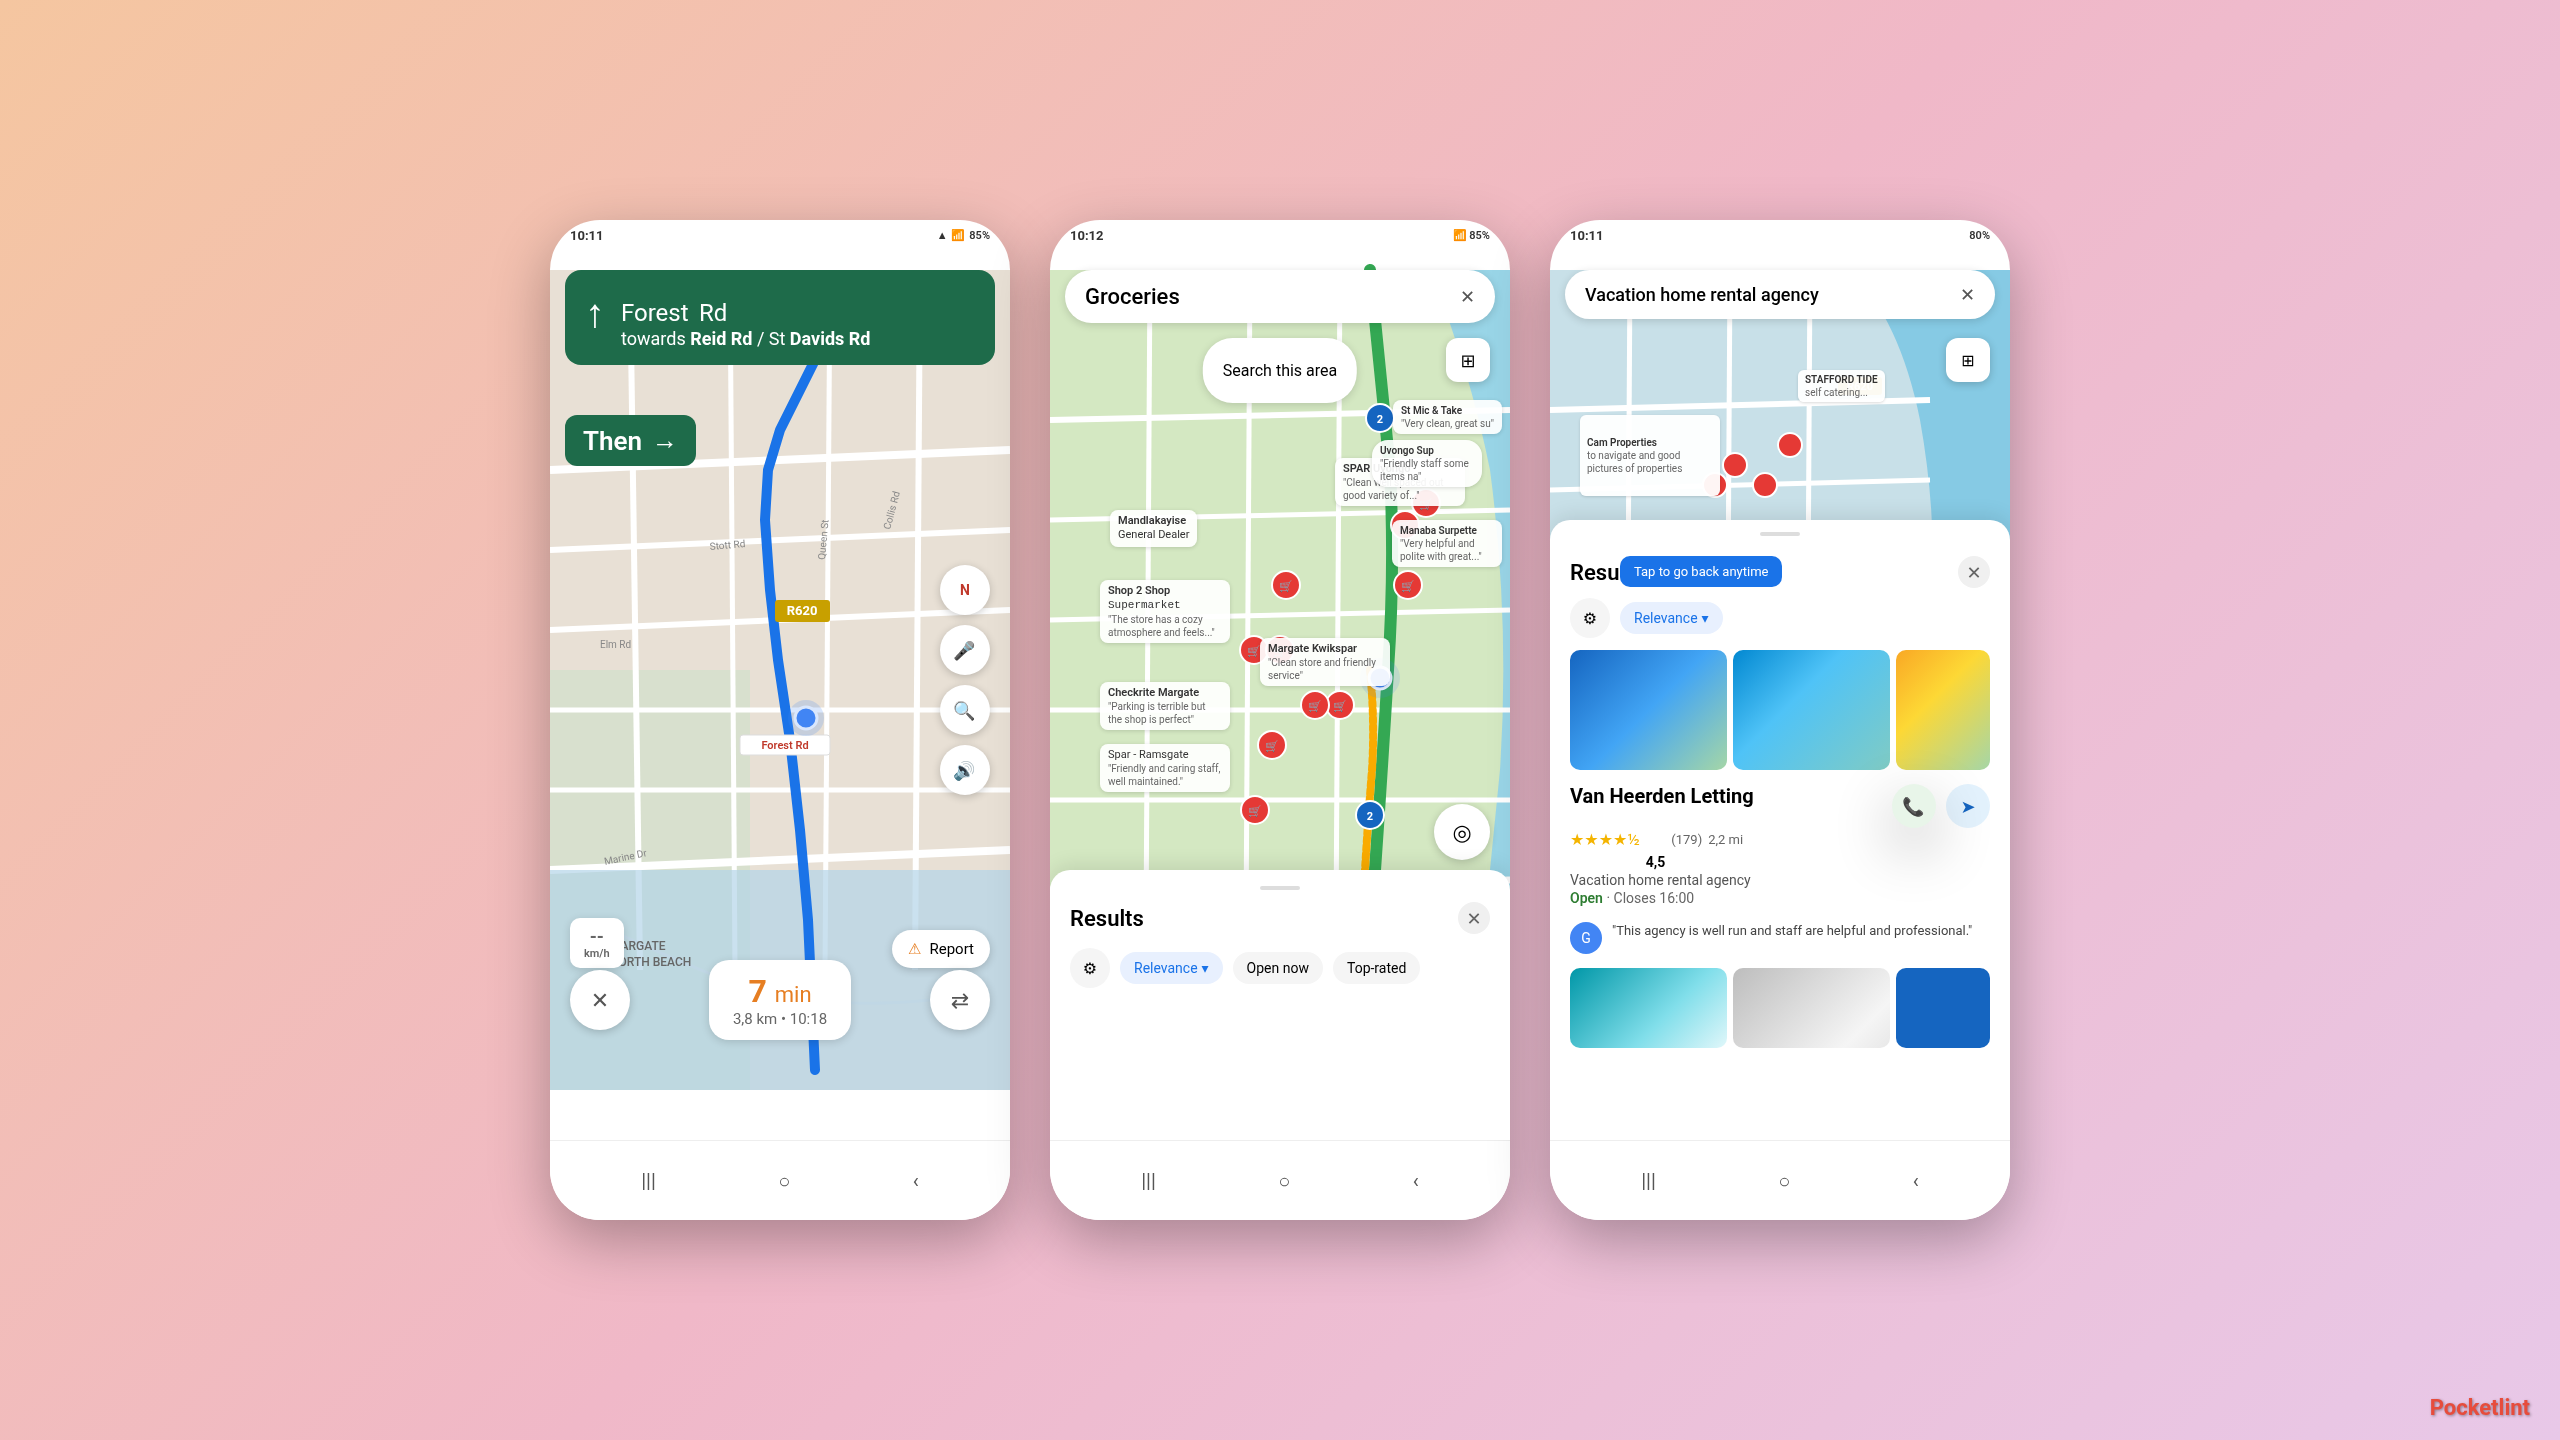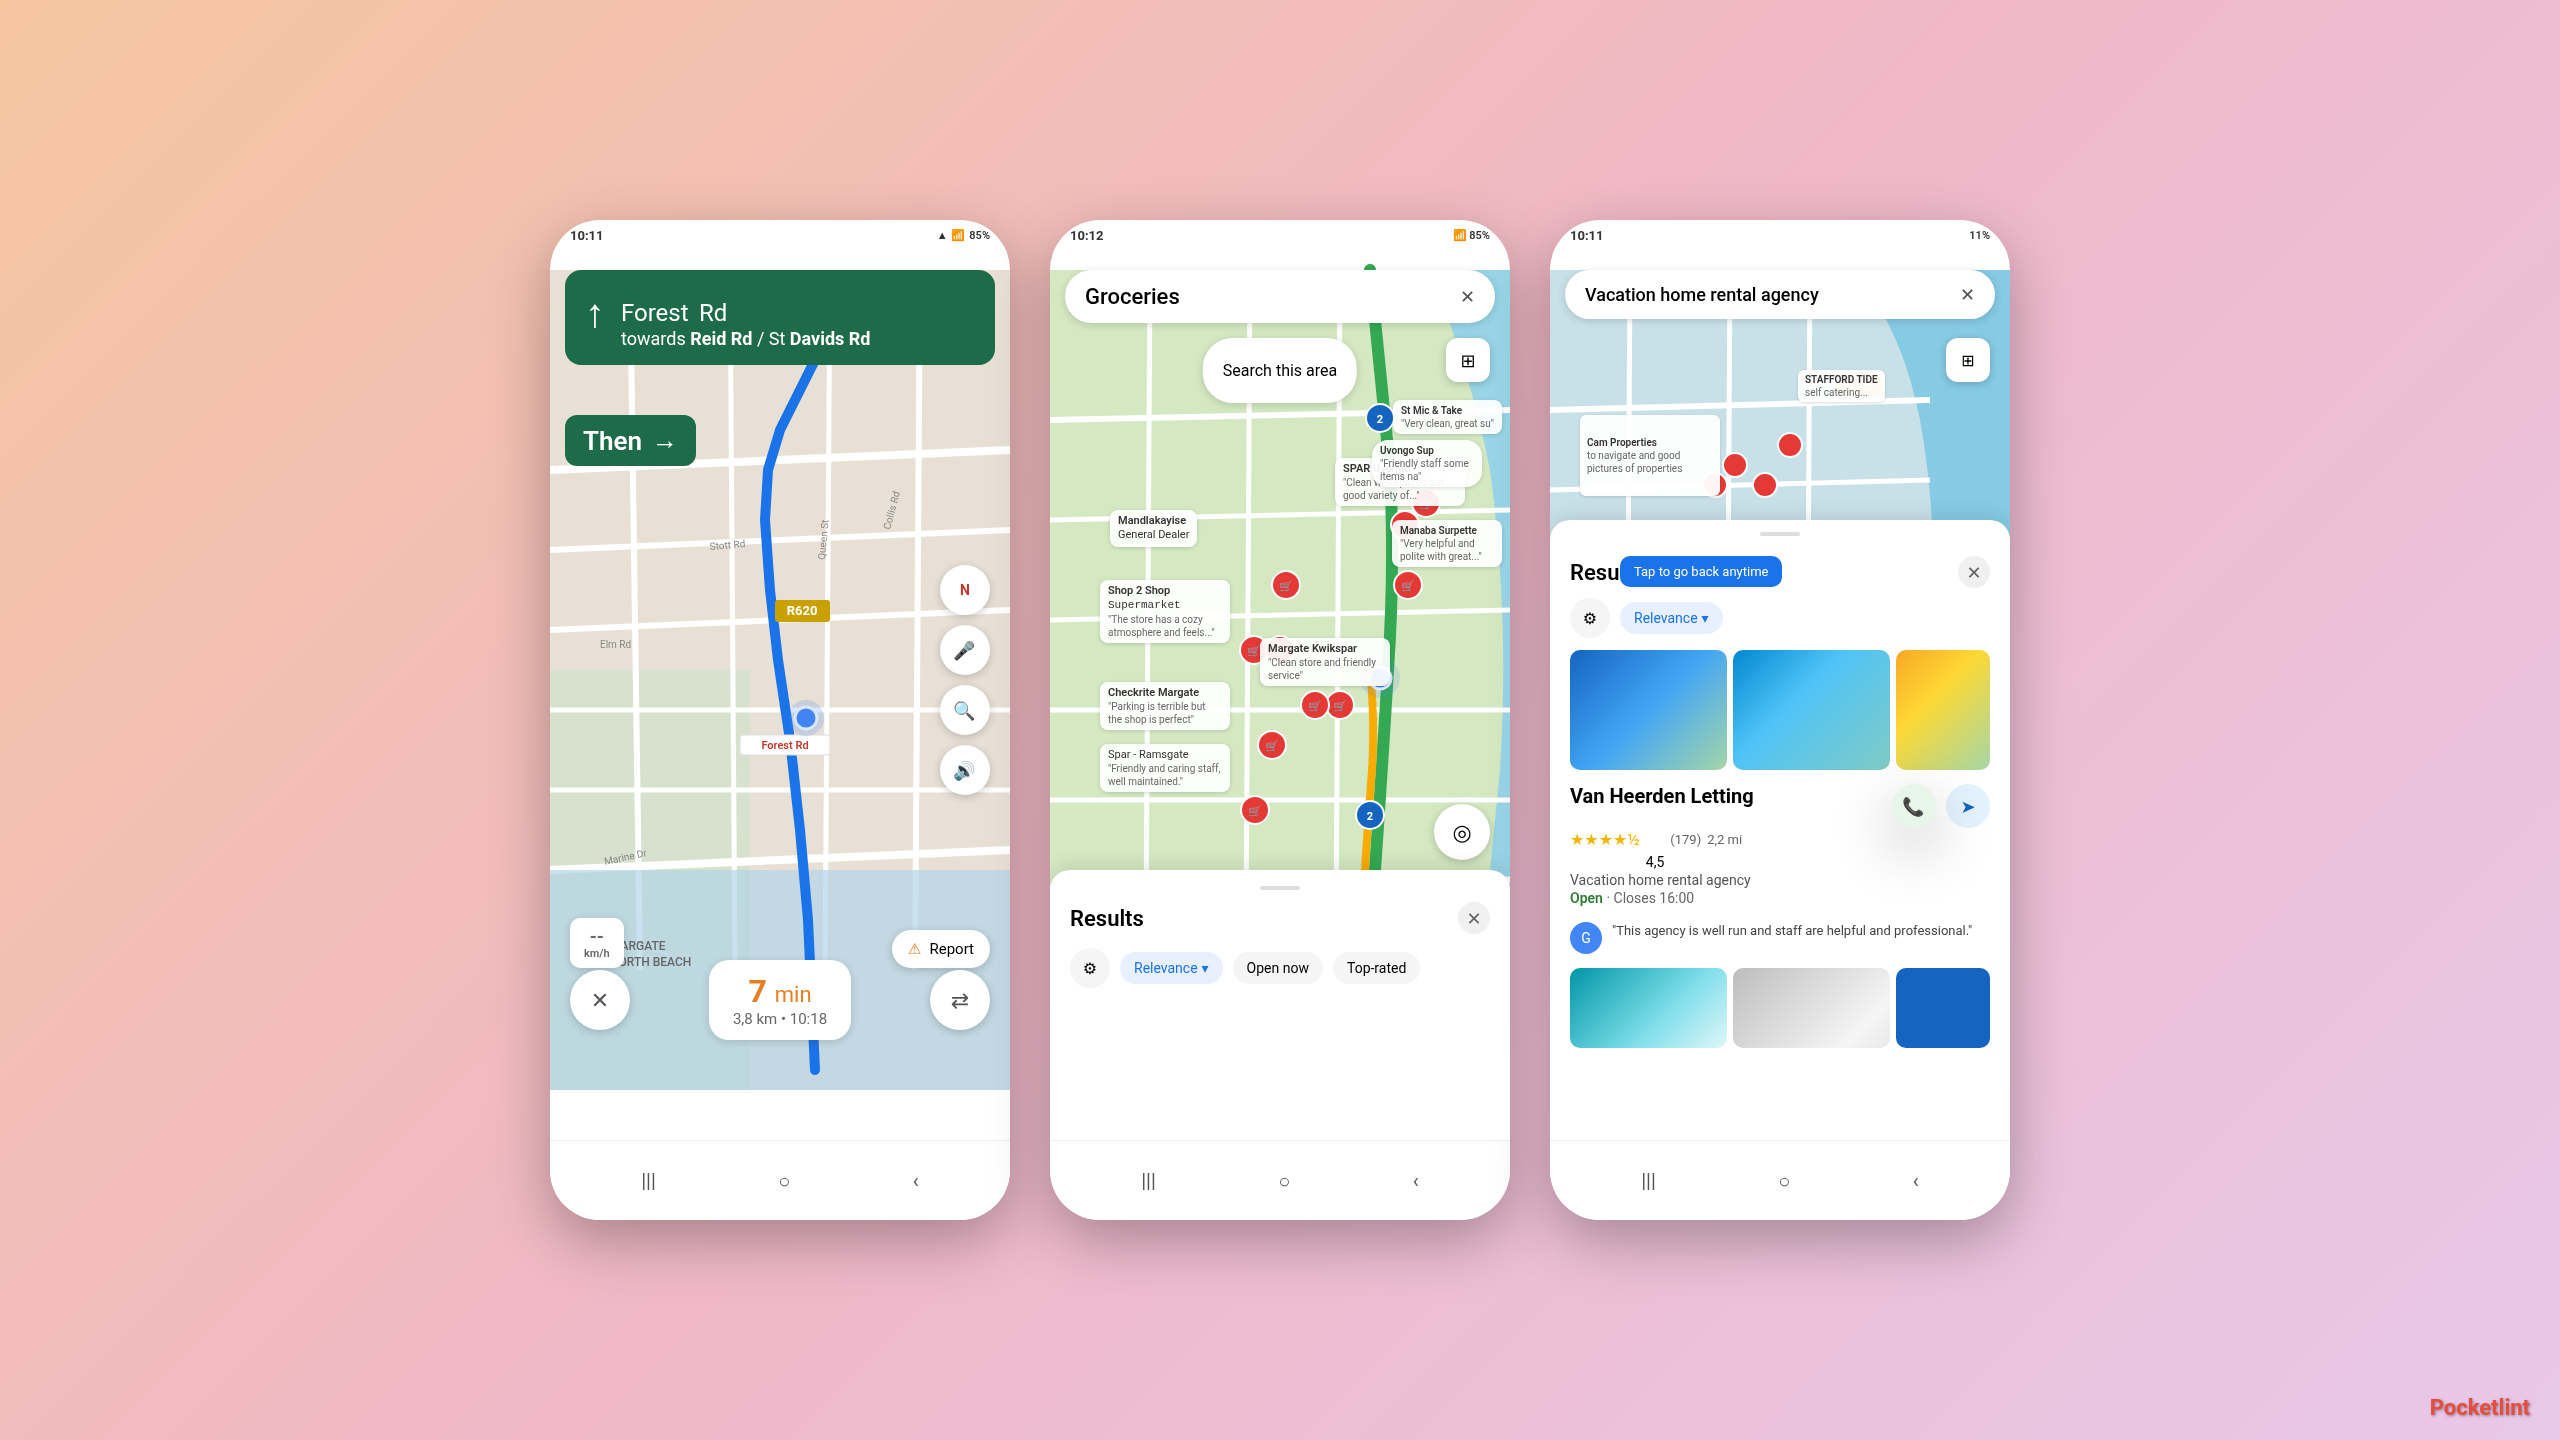--- a/index.html
+++ b/index.html
@@ -822,21 +822,21 @@
     <span class="android-btn">|||</span>
     <span class="android-btn">○</span>
     <span class="android-btn">‹</span>
   </div>
 </div>
 
 <div class="phone phone3">
   <div class="status-bar dark">
     <span class="status-time">10:11</span>
     <div class="status-icons">
-      <span>11%</span>
+      <span>80%</span>
     </div>
   </div>
 
   <div class="map-container">
 
     <svg class="map-svg" viewBox="0 0 460 820" xmlns="http://www.w3.org/2000/svg">
       <rect width="460" height="820" fill="#c8e0e8"></rect>
 
       <path d="M 300 0 Q 350 50 370 150 Q 390 260 380 380 Q 370 460 360 820 L 460 820 L 460 0 Z" fill="#7ec8e3" opacity="0.9"></path>
 
@@ -902,21 +902,21 @@
         <div class="img-thumb photo-coast"></div>
         <div class="img-thumb photo-beach" style="flex:0.6;"></div>
       </div>
 
       <div class="business-info">
         <div style="display:flex;justify-content:space-between;align-items:flex-start;">
           <div>
             <div class="business-name">Van Heerden Letting</div>
             <div class="business-rating-row">
               <span class="stars">★★★★½</span>
-              <span style="font-size:14px;font-weight:400;margin-top:46px;">4,5</span>
+              <span style="font-size:14px;font-weight:700;margin-top:46px;">4,5</span>
               <span class="rating-count">(179)</span>
               <span class="rating-count">2,2 mi</span>
             </div>
           </div>
           <div class="business-actions">
             <div class="action-btn phone">📞</div>
             <div class="action-btn directions">➤</div>
           </div>
         </div>
         <div class="business-type">Vacation home rental agency</div>

